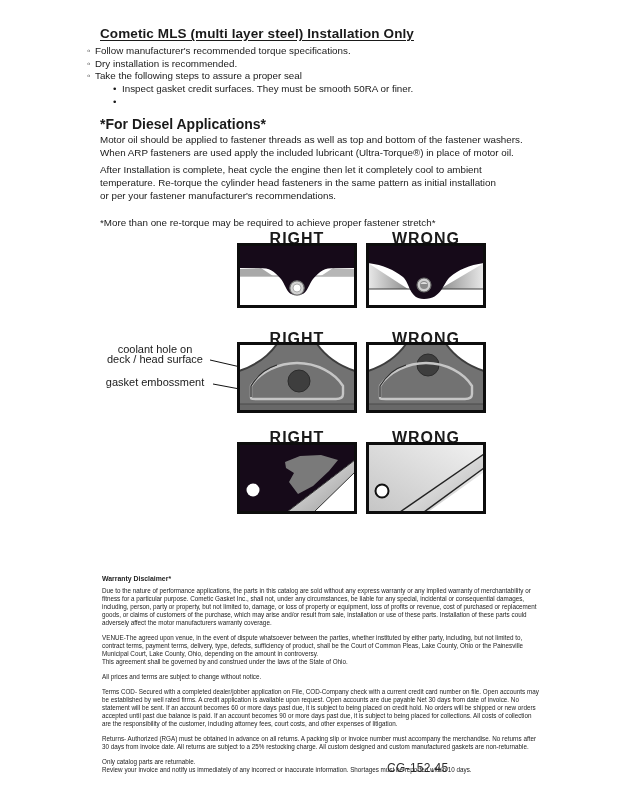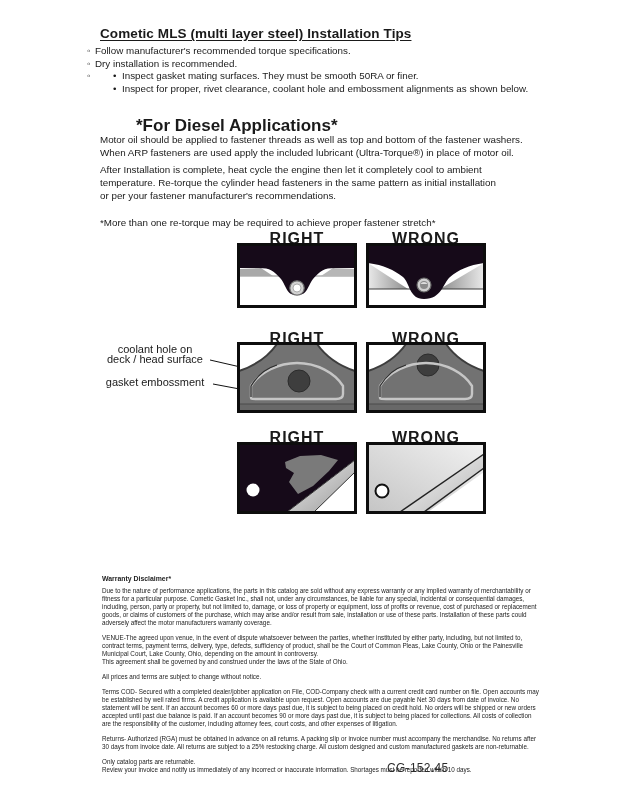--- a/index.html
+++ b/index.html
@@ -13,21 +13,21 @@
     left:100px; top:26px; font-size:13.5px; font-weight:bold;
     text-decoration:underline; text-underline-offset:2px; letter-spacing:0.1px;
   }
 
   .bullets { left:87px; top:45px; width:525px; font-size:9.8px; line-height:12.7px; }
   .bl { position:relative; padding-left:8px; }
   .bl .mk { position:absolute; left:0; top:0; }
   .bl2 { padding-left:35px; }
   .bl2 .mk { left:26px; }
 
-  .h2 { left:100px; top:116px; font-size:17px; font-weight:bold;margin-left:36px; }
+  .h2 { left:100px; top:116px; font-size:14px; font-weight:bold; }
   .para { left:100px; width:460px; font-size:9.8px; line-height:13px; white-space:pre-line; }
   #para1 { top:133px; }
   #para2 { top:163px; }
   #note  { top:216px; }
 
   .dhead { width:120px; text-align:center; font-size:16px; font-weight:bold; letter-spacing:1px; }
   .dimg  { width:120px; }
   .dimg svg { display:block; }
   .caption { font-size:9.5px; font-weight:bold; line-height:11px; white-space:pre-line; }
 
@@ -40,28 +40,28 @@
   .warranty p  { margin:0; font-size:6.3px; line-height:8px; white-space:pre-line; }
   .warranty p.gap { margin-top:7px; }
 
   .footer-code { left:387px; top:761px; font-size:12px; letter-spacing:0.3px; color:#2b2b2b; }
 </style>
 </head>
 <body>
 
 <div class="page">
 
-  <div class="abs title">Cometic MLS (multi layer steel) Installation Tips</div>
+  <div class="abs title">Cometic MLS (multi layer steel) Installation Only</div>
 
   <div class="abs bullets">
     <div class="bl"><span class="mk">◦</span><span>Follow manufacturer's recommended torque specifications.</span></div>
     <div class="bl"><span class="mk">◦</span><span>Dry installation is recommended.</span></div>
-    <div class="bl"><span class="mk">◦</span></div>
-    <div class="bl bl2"><span class="mk">•</span><span>Inspect gasket mating surfaces.  They must be smooth 50RA or finer.</span></div>
-    <div class="bl bl2"><span class="mk">•</span><span>Inspect for proper, rivet clearance, coolant hole and embossment alignments as shown below.</span></div>
+    <div class="bl"><span class="mk">◦</span><span>Take the following steps to assure a proper seal</span></div>
+    <div class="bl bl2"><span class="mk">•</span><span>Inspect gasket credit surfaces.  They must be smooth 50RA or finer.</span></div>
+    <div class="bl bl2"><span class="mk">•</span></div>
   </div>
 
   <div class="abs h2">*For Diesel Applications*</div>
   <div class="abs para" id="para1">Motor oil should be applied to fastener threads as well as top and bottom of the fastener washers.
 When ARP fasteners are used apply the included lubricant (Ultra-Torque®) in place of motor oil.</div>
   <div class="abs para" id="para2">After Installation is complete, heat cycle the engine then let it completely cool to ambient
 temperature. Re-torque the cylinder head fasteners in the same pattern as initial installation
 or per your fastener manufacturer's recommendations.</div>
   <div class="abs para" id="note">*More than one re-torque may be required to achieve proper fastener stretch*</div>
 

